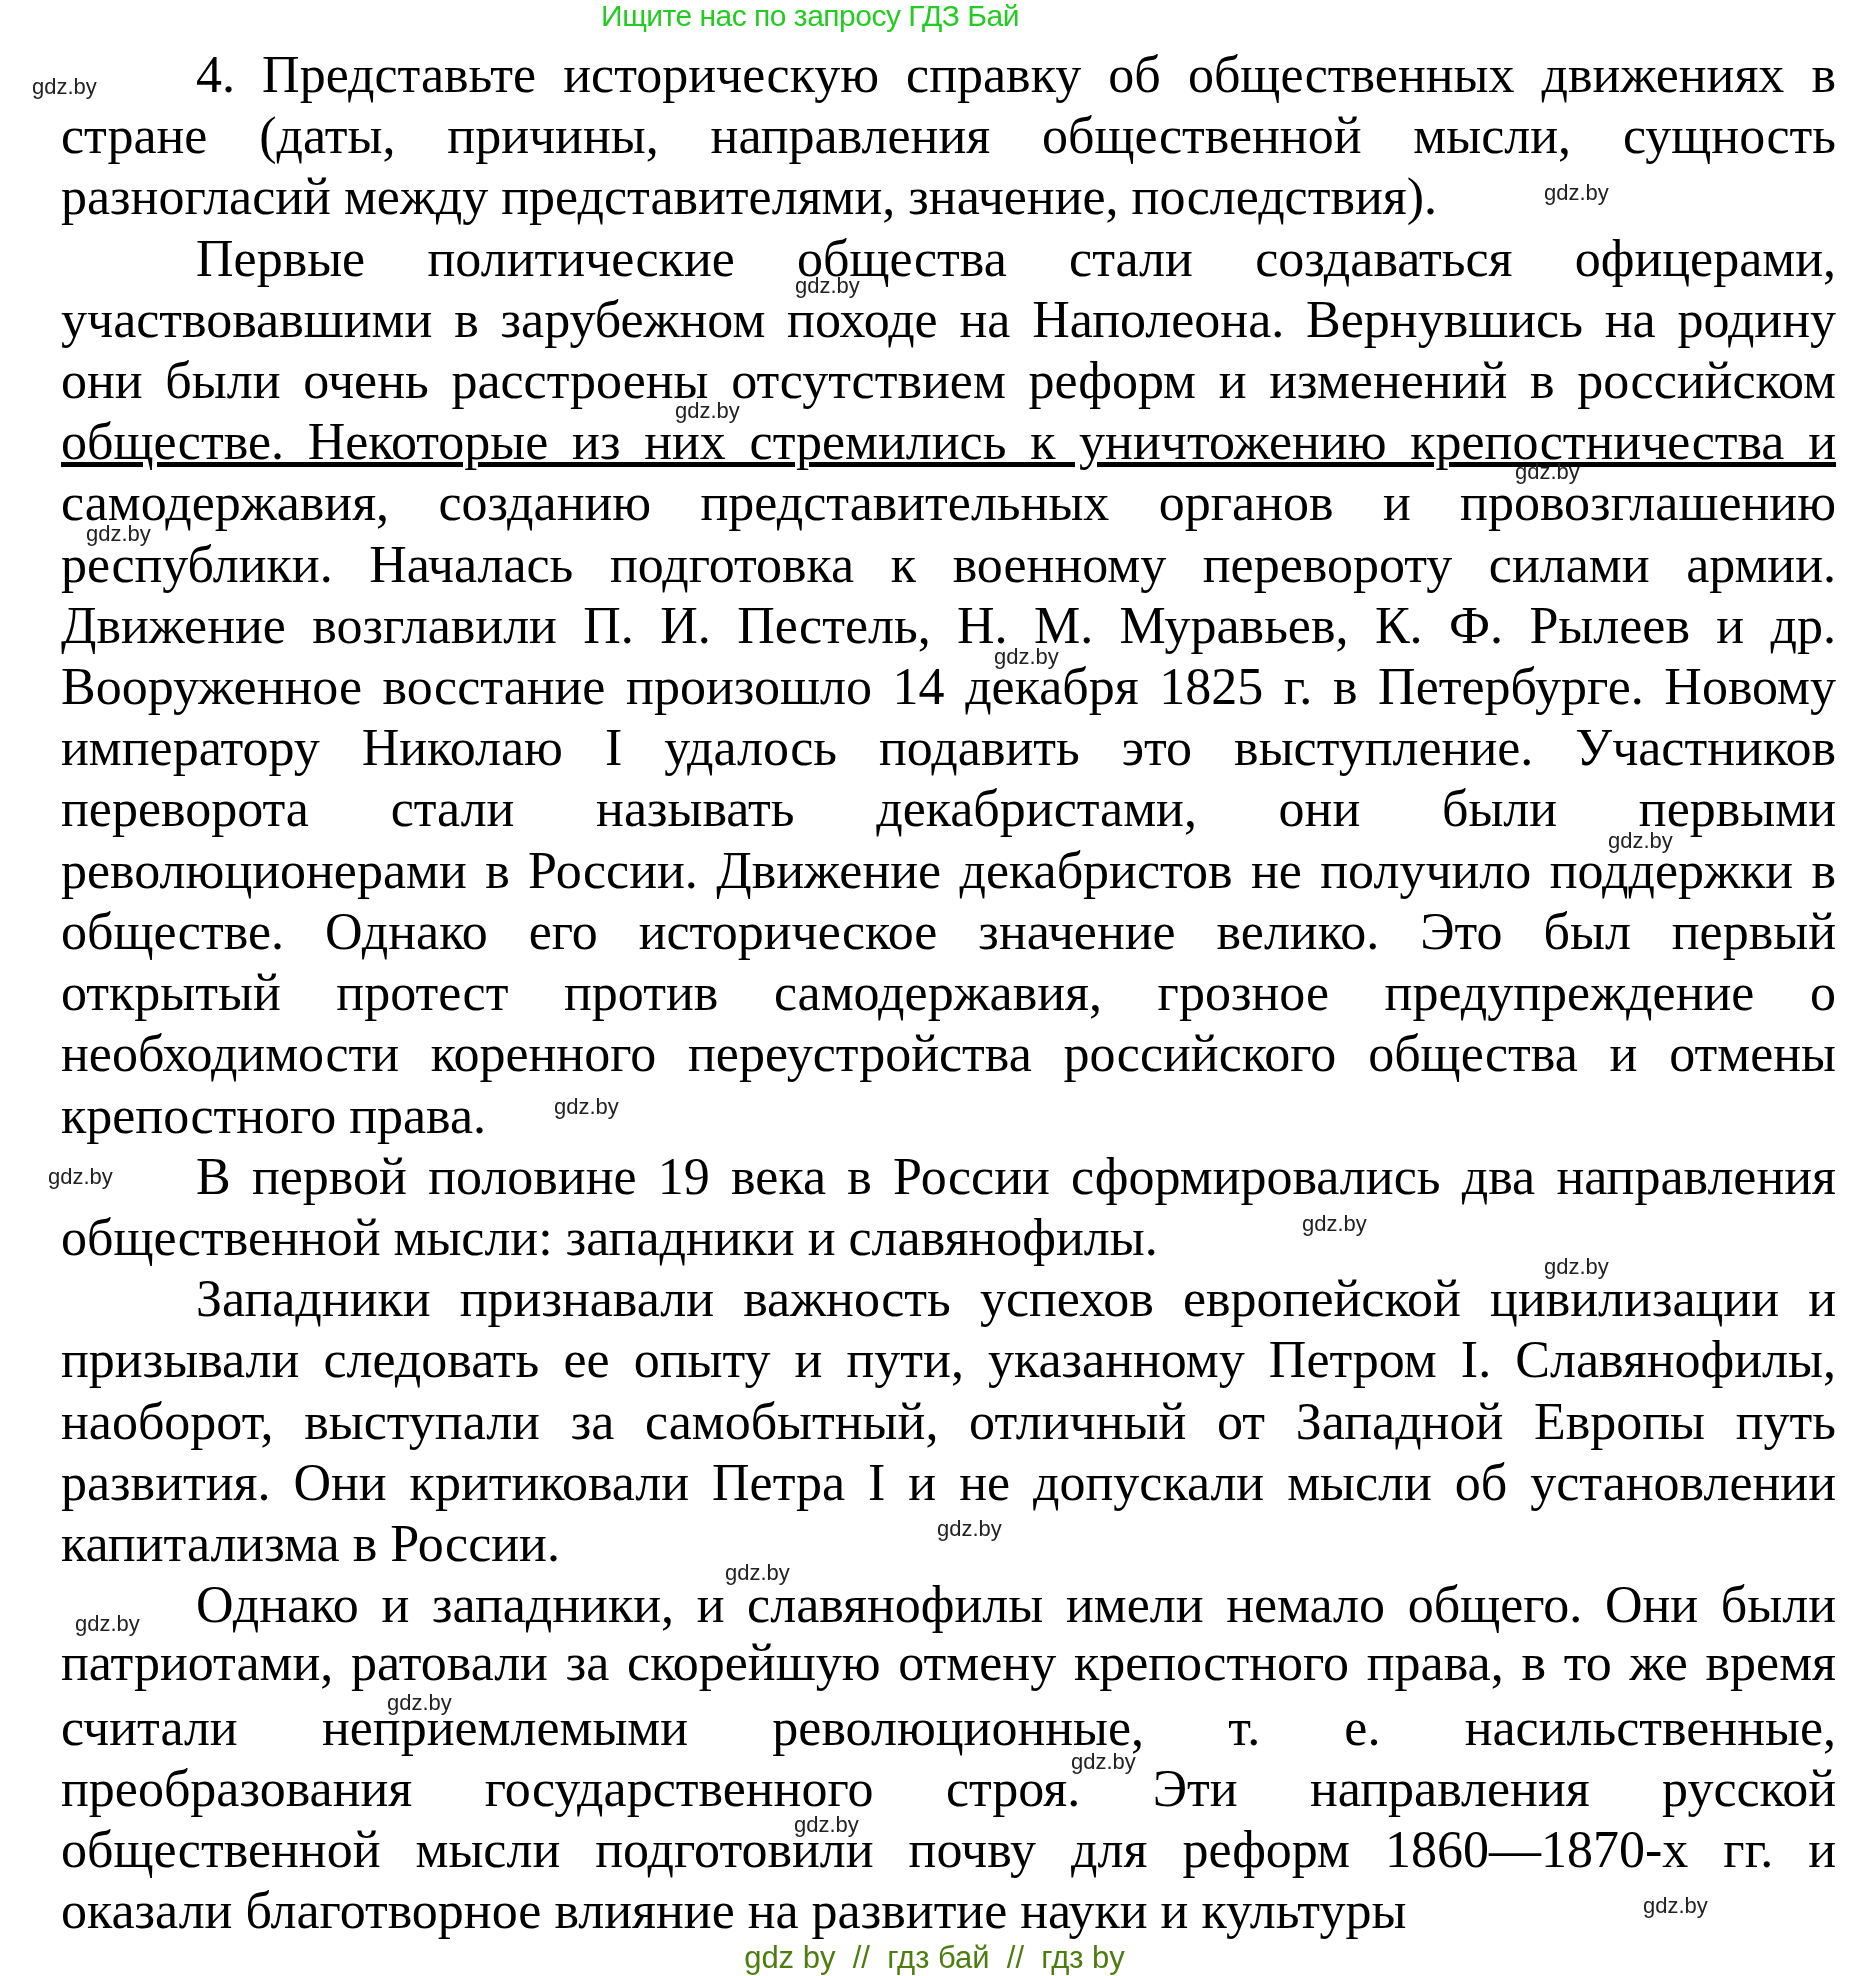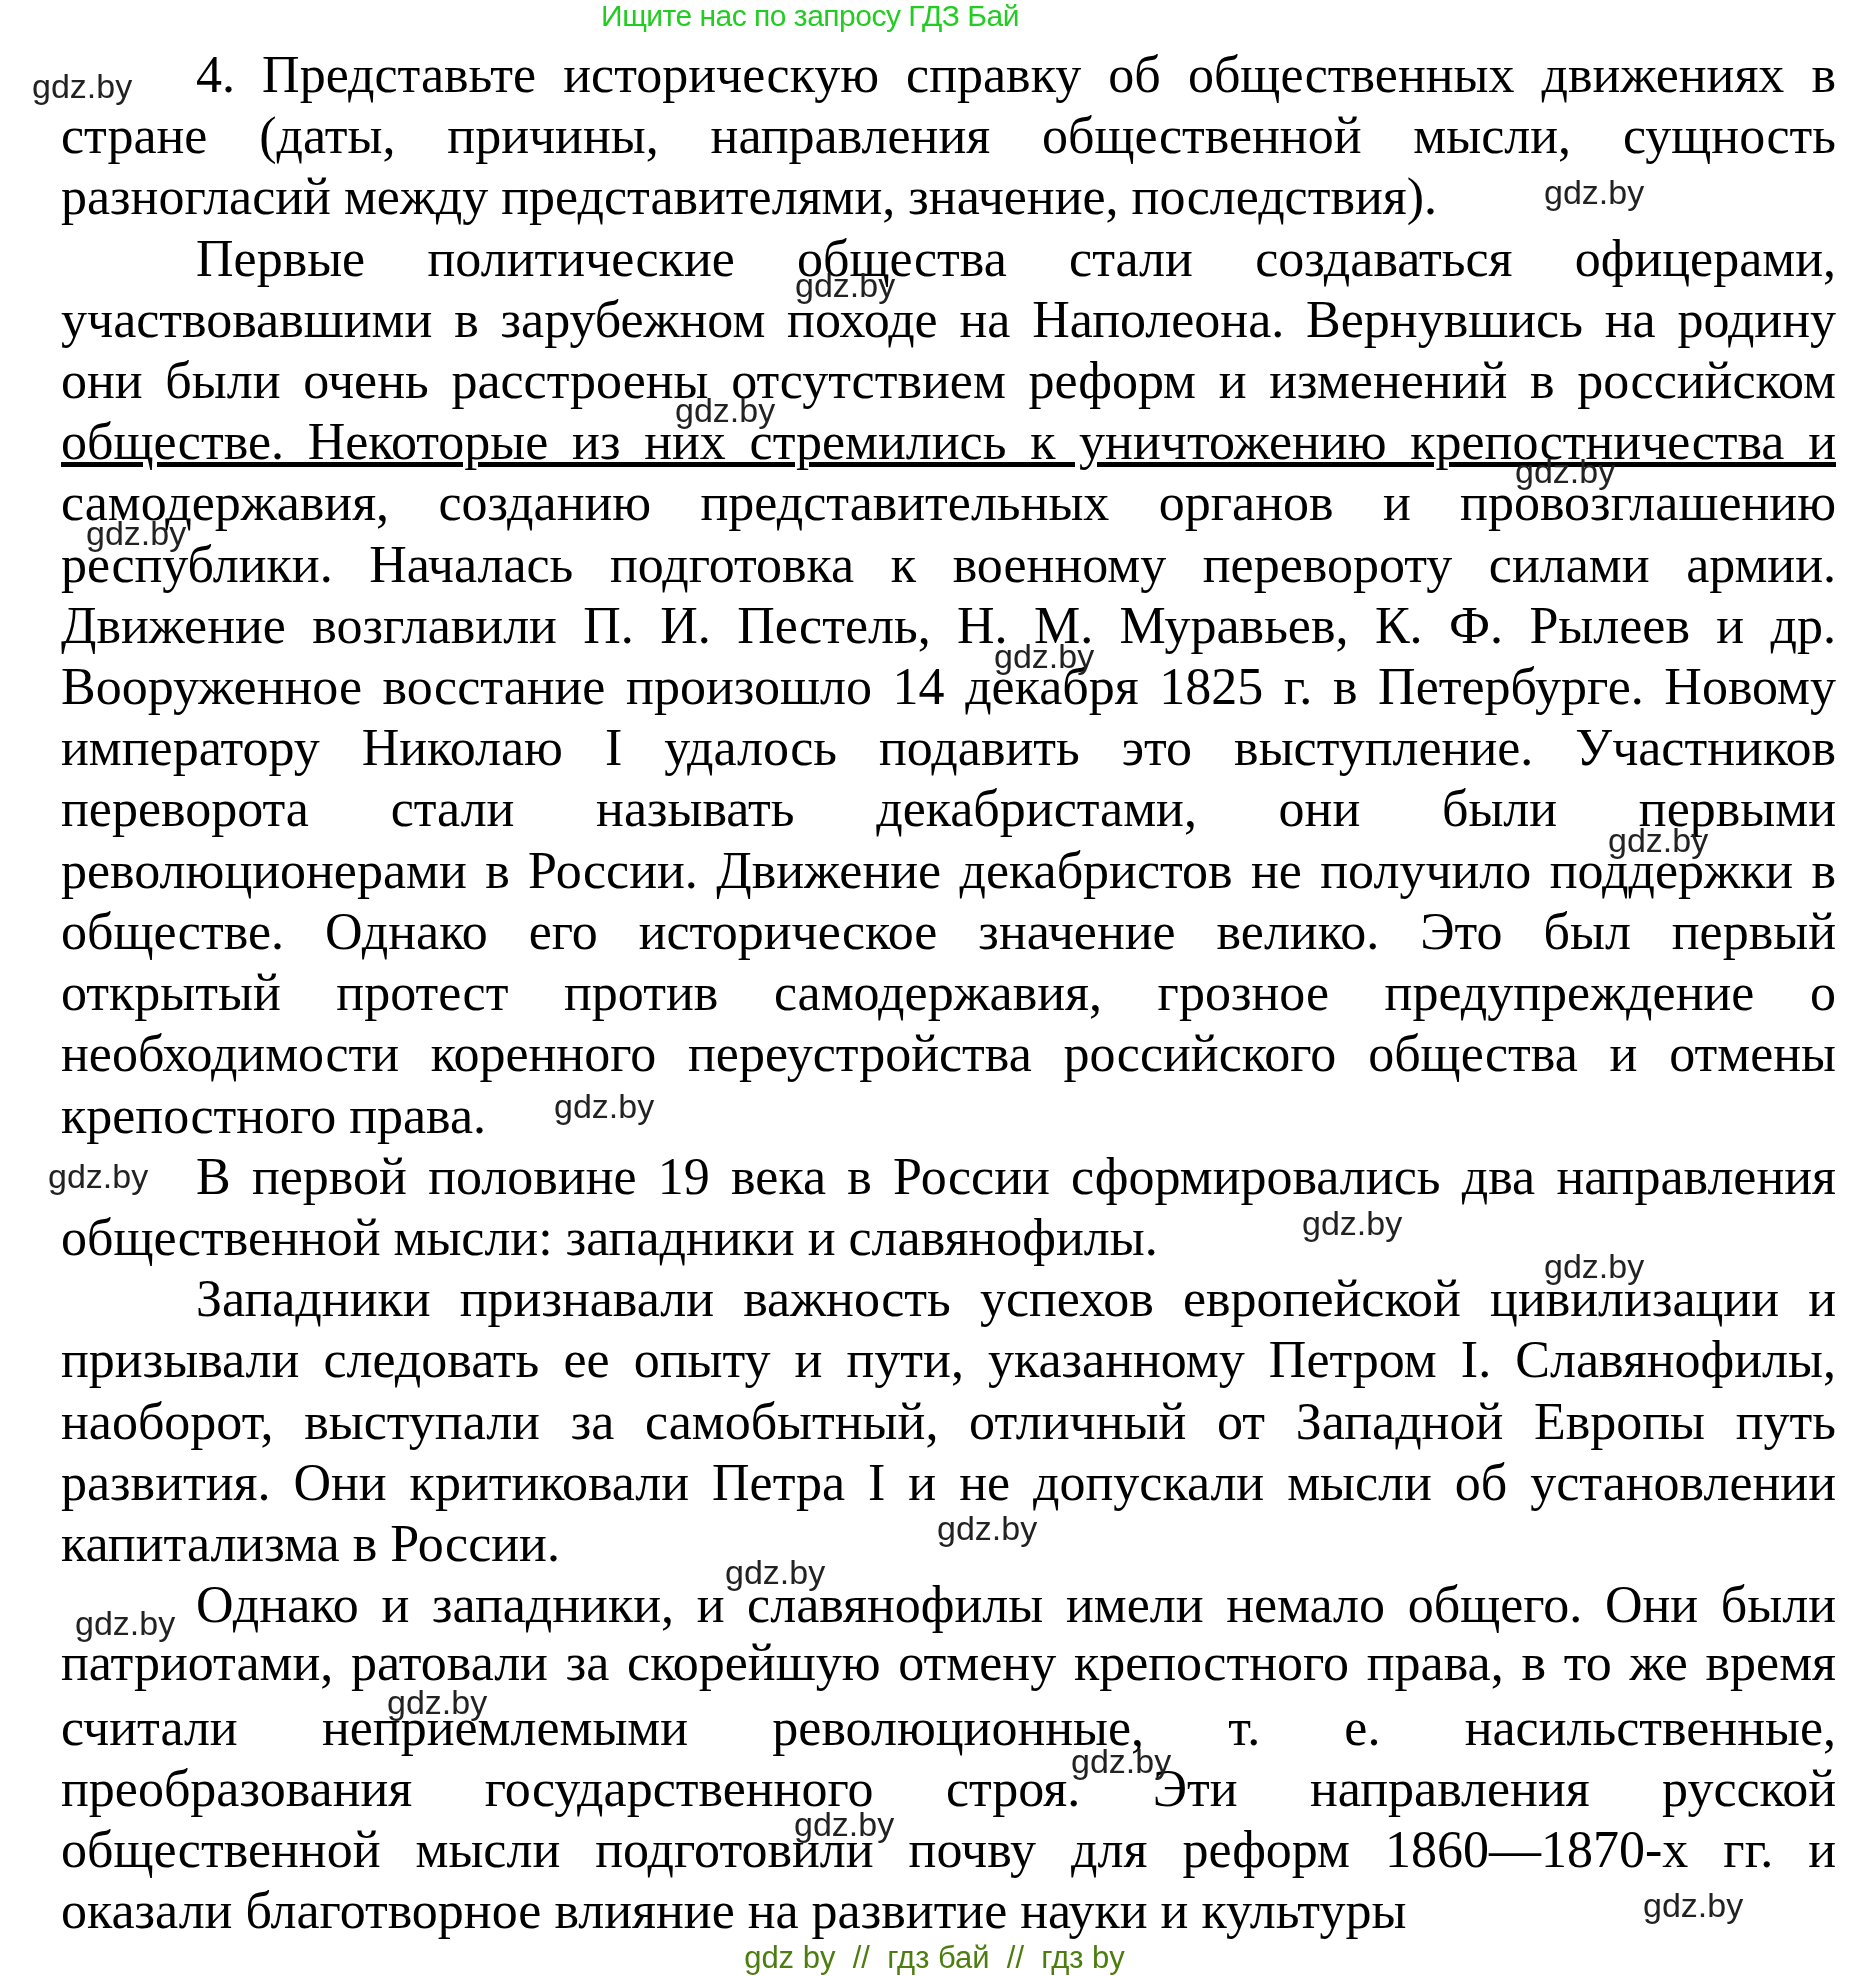--- a/index.html
+++ b/index.html
@@ -11,21 +11,21 @@
   }
   .doc { position: absolute; left: 0; top: 0; width: 1869px; height: 1976px; }
   .line {
     position: absolute; left: 61px; width: 1775px; height: 61px;
     font-family: "Liberation Serif", serif; font-size: 52px; line-height: 61px;
     color: #000; white-space: nowrap;
   }
   .line.just { text-align: justify; text-align-last: justify; white-space: normal; overflow: hidden; }
   .line.indent { left: 196px; width: 1640px; }
   .wm {
-    position: absolute; font-family: "Liberation Sans", sans-serif; font-size: 34px;
+    position: absolute; font-family: "Liberation Sans", sans-serif; font-size: 22px;
     line-height: 27.4px; color: #222; white-space: nowrap;
   }
   .footer {
     position: absolute; left: 0; top: 1939px; width: 1869px; height: 37px; text-align: center;
     font-family: "Liberation Sans", sans-serif; font-size: 31px; line-height: 37px;
     color: #4d7c0f; white-space: pre;
   }
 </style>
 </head>
 <body>

